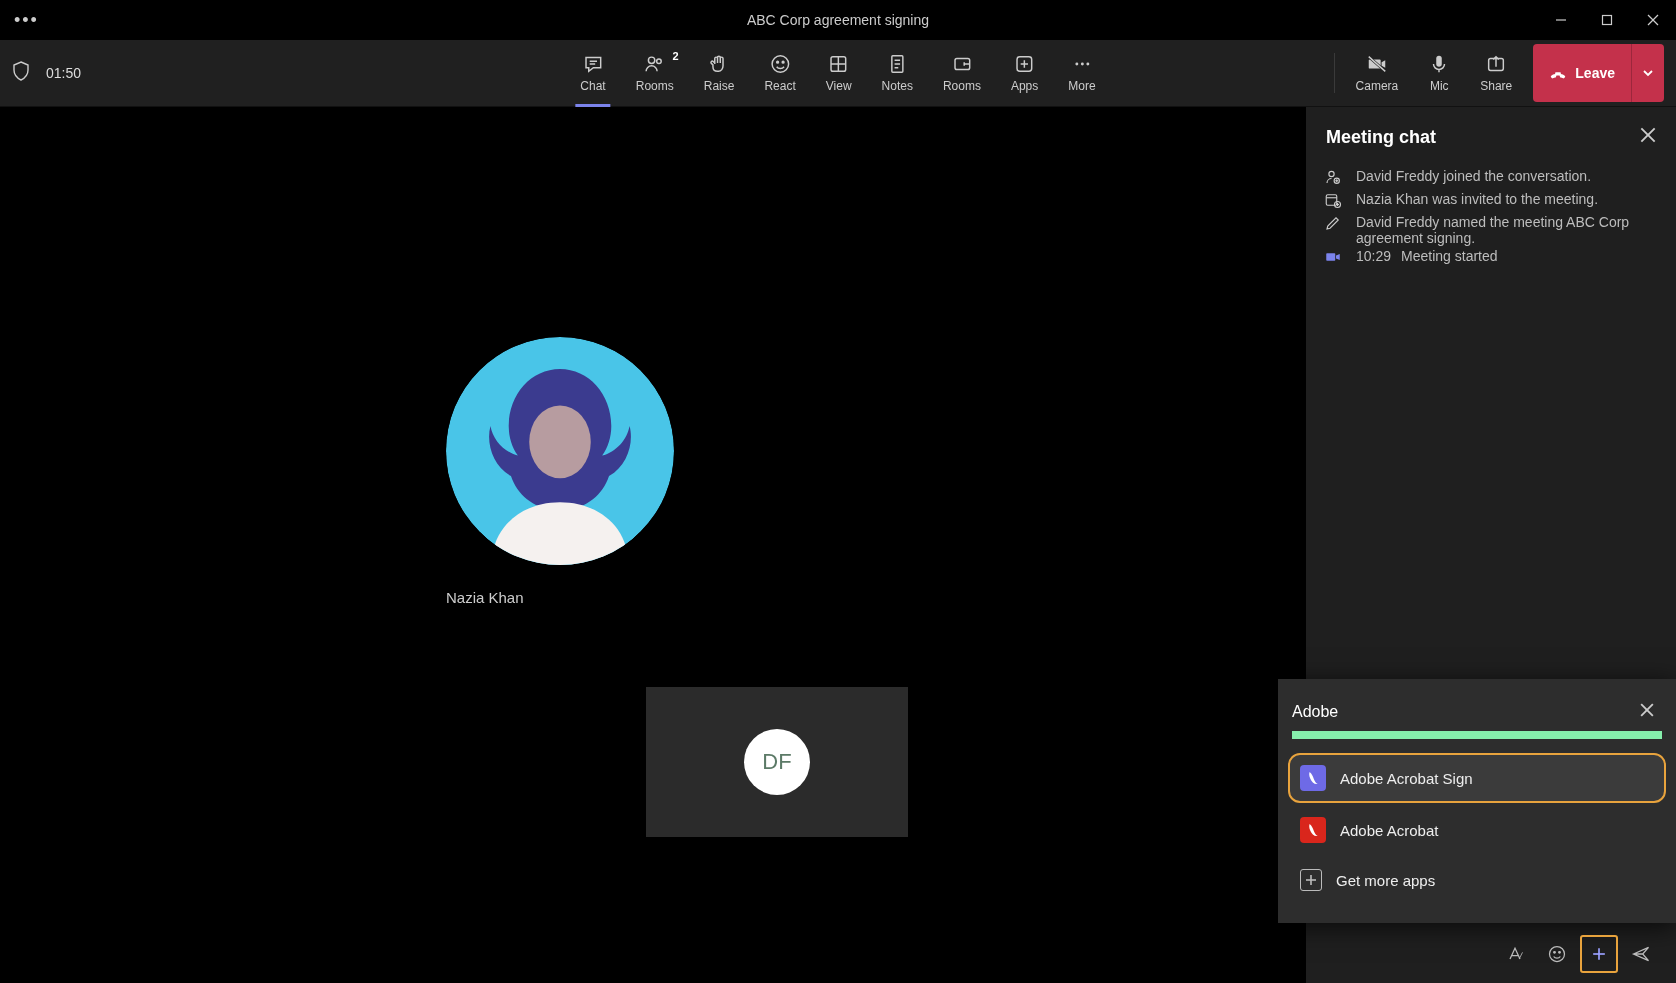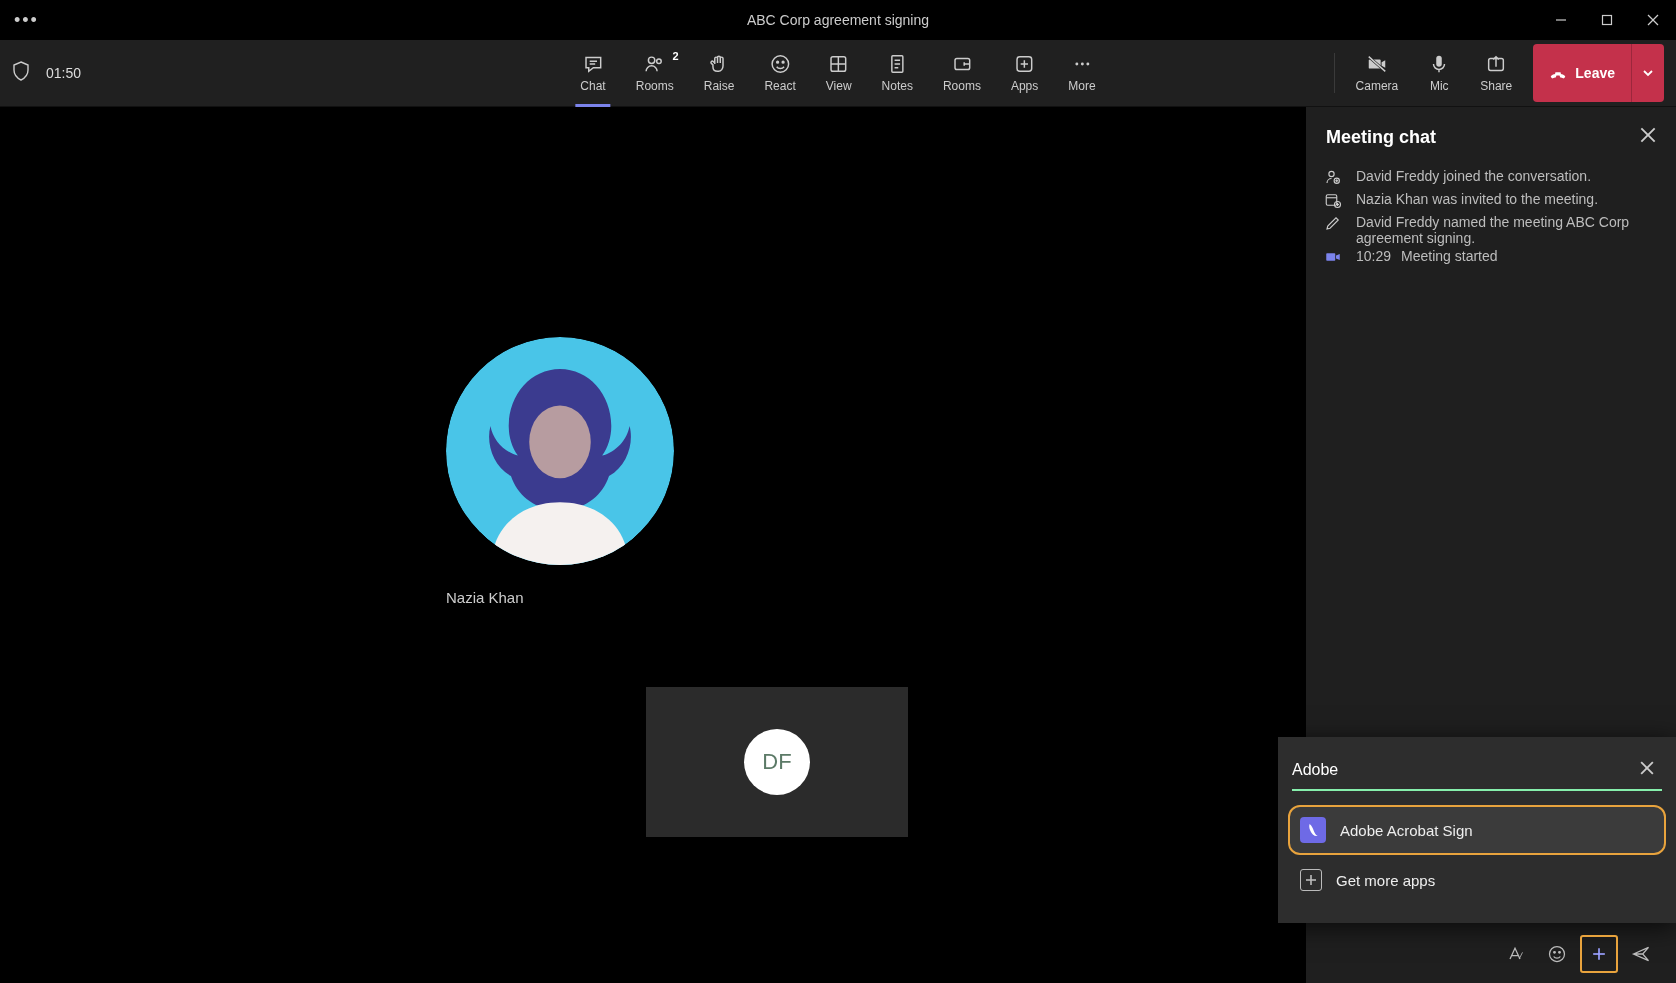--- a/index.html
+++ b/index.html
@@ -43,21 +43,21 @@
   .sidehead { display: flex; align-items: flex-start; justify-content: space-between; padding: 20px 20px 14px 20px; }
   .sidehead h2 { font-size: 18px; font-weight: 700; color: #fff; }
   .close-side { color: #ccc; cursor: pointer; }
   .feed { padding: 6px 18px; display: flex; flex-direction: column; gap: 2px; color: #bdbdbd; font-size: 14px; }
   .feed-row { display: flex; gap: 12px; align-items: flex-start; }
   .feed-row .ficon { width: 20px; flex-shrink: 0; color: #ccc; }
   .feed-row .ftime { color: #bdbdbd; margin-right: 10px; }
 
   .popover { position: absolute; right: 0; bottom: 60px; width: 398px; background: #2d2d2d; box-shadow: 0 4px 24px rgba(0,0,0,.7); display: flex; flex-direction: column; padding-bottom: 20px; }
   .search-wrap { padding: 14px 14px 0 14px; }
-  .search-field { display: flex; align-items: center; border-bottom: 2px solid #86efac; padding: 6px 4px 6px 0; }
+  .search-field { display: flex; align-items: center; border-bottom: 8px solid #86efac; padding: 6px 4px 6px 0; }
   .search-field input { flex: 1; background: transparent; border: none; outline: none; color: #fff; font-size: 16px; }
   .search-clear { color: #ccc; cursor: pointer; padding: 4px; }
   .results { padding: 14px 10px 0 10px; display: flex; flex-direction: column; gap: 2px; }
   .result-item { display: flex; align-items: center; gap: 14px; padding: 10px 10px; font-size: 15px; color: #eee; cursor: pointer; border-radius: 12px; border: 2px solid transparent; }
   .result-item.highlight { background: #3b3b3b; border: 2px solid #e8a33d; }
   .result-item.hover { background: #3b3b3b; }
   .app-icon { width: 26px; height: 26px; border-radius: 4px; display: flex; align-items: center; justify-content: center; }
   .app-icon.purple { background: #6e6ae6; }
   .app-icon.red { background: #d9261c; }
   .app-icon.plain { background: transparent; border: 1.5px solid #bbb; color: #bbb; border-radius: 3px; width: 22px; height: 22px; }
@@ -296,20 +296,28 @@
       <div class="results">
         <div class="result-item highlight hover">
           <span class="app-icon purple">
               <svg width="16" height="16" viewBox="0 0 24 24" fill="#fff">
                 <path d="M7 3c7 6 5 14 12 18-5 1-9-3-11-8C6 9 6 5 7 3z"></path>
               </svg>
             </span>
           <span>Adobe Acrobat Sign</span>
         </div>
         <div class="result-item">
+          <span class="app-icon red">
+              <svg width="16" height="16" viewBox="0 0 24 24" fill="#fff">
+                <path d="M7 3c7 6 5 14 12 18-5 1-9-3-11-8C6 9 6 5 7 3z"></path>
+              </svg>
+            </span>
+          <span>Adobe Acrobat</span>
+        </div>
+        <div class="result-item">
           <span class="app-icon plain">
               <svg width="12" height="12" viewBox="0 0 12 12">
                 <line x1="6" y1="1" x2="6" y2="11" stroke="currentColor" stroke-width="1.6"></line>
                 <line x1="1" y1="6" x2="11" y2="6" stroke="currentColor" stroke-width="1.6"></line>
               </svg>
             </span>
           <span>Get more apps</span>
         </div>
       </div>
     </div>

